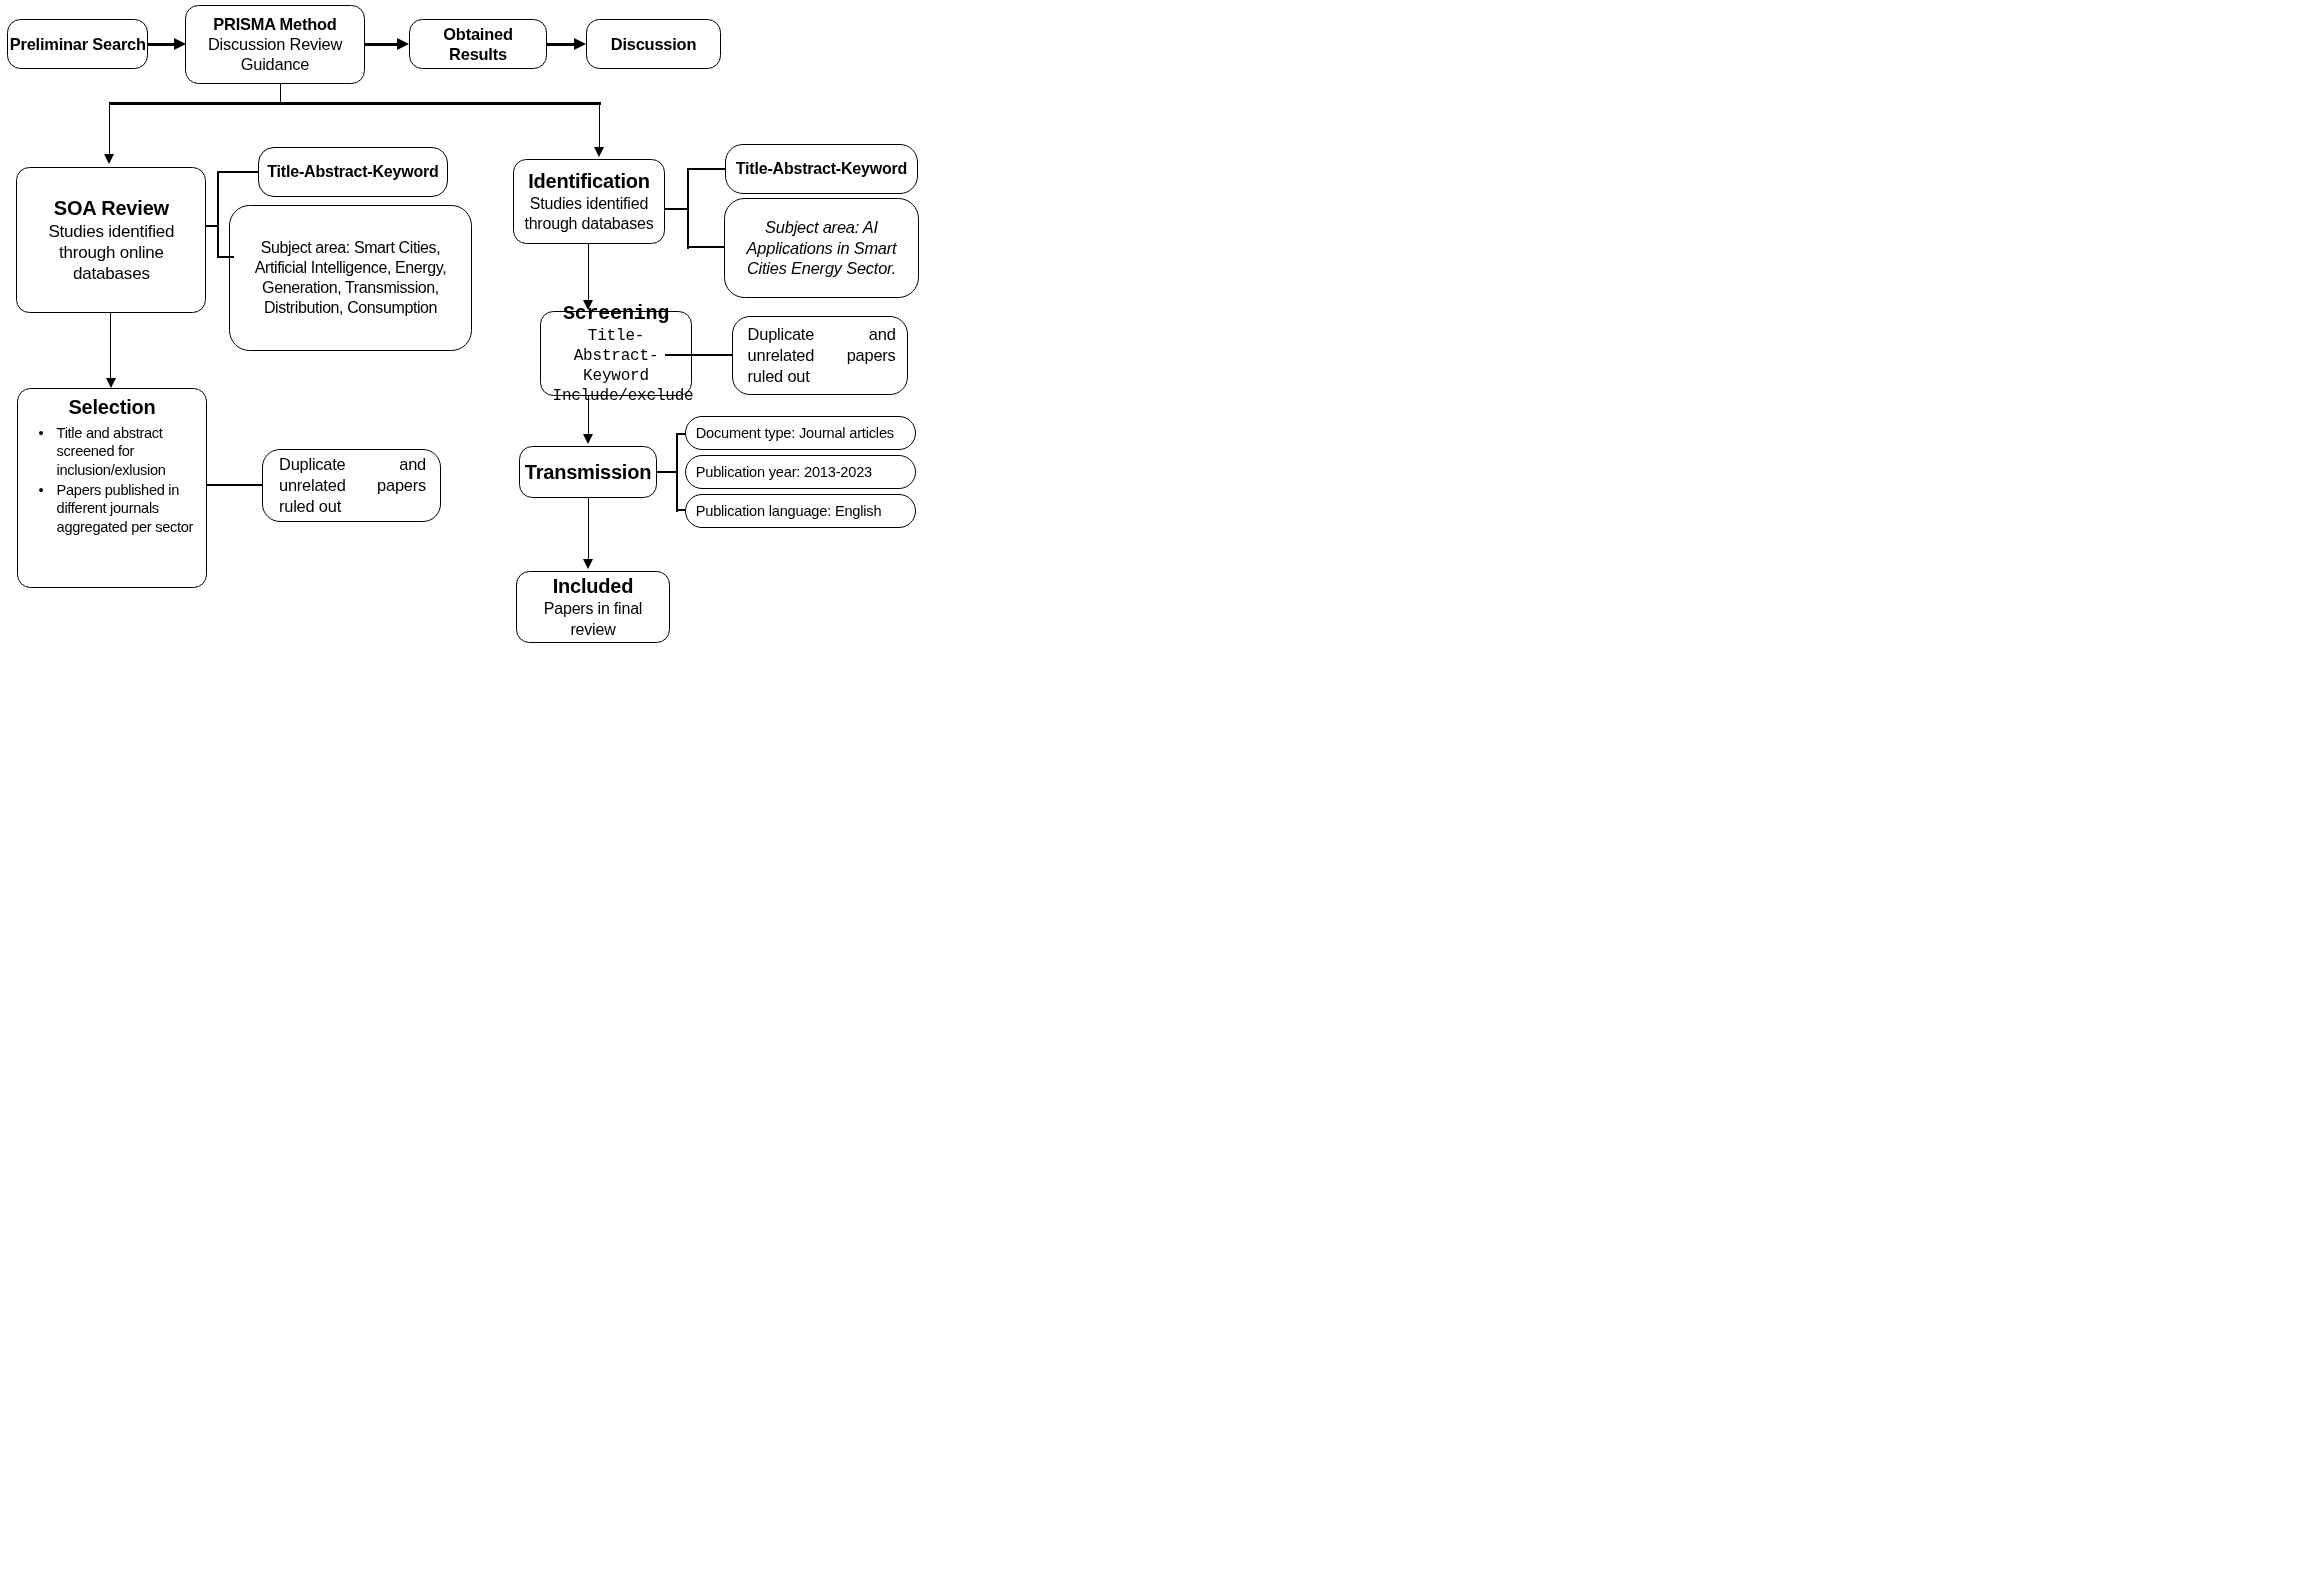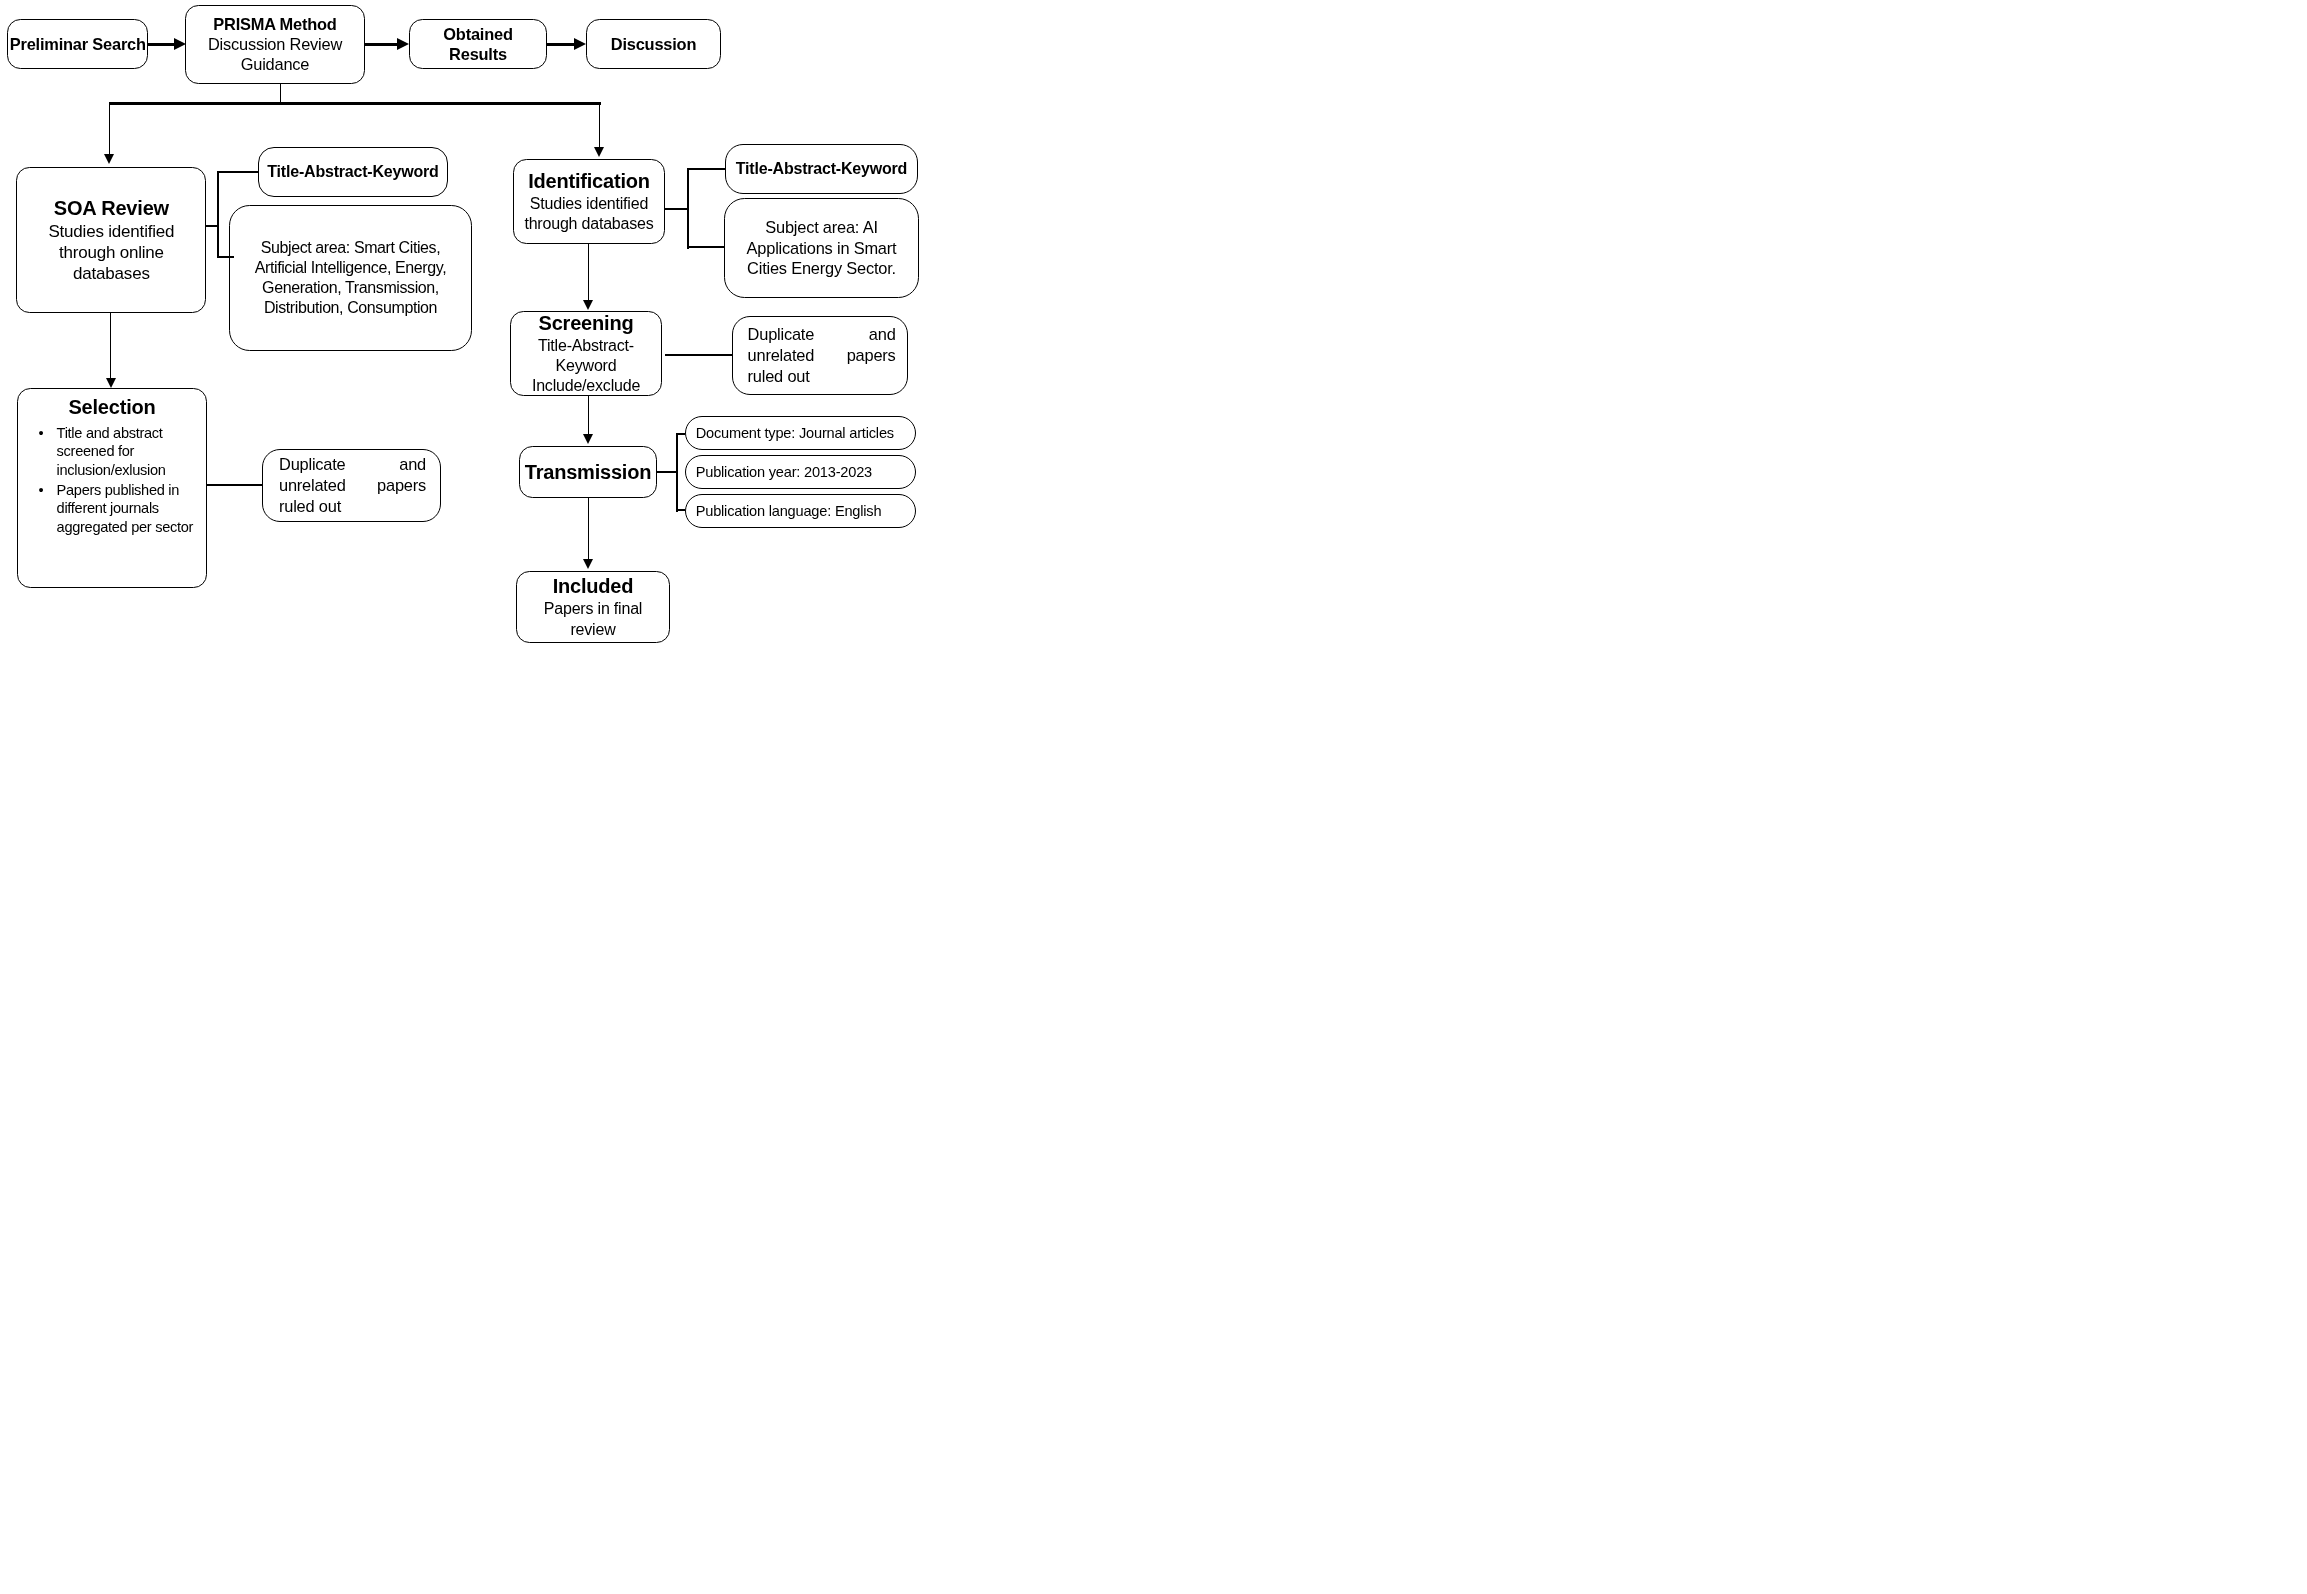--- a/index.html
+++ b/index.html
@@ -134,32 +134,32 @@
   <div class="bx" style="left:513px;top:159px;width:152px;height:85px;">
     <div class="t t-33">Identification</div>
     <div class="body-26" style="max-width:141px;">Studies identified through databases</div>
   </div>
 
   <div class="bx" style="left:725px;top:144px;width:193px;height:50px;border-radius:18px;">
     <div class="t t-26">Title-Abstract-Keyword</div>
   </div>
 
   <div class="bx" style="left:724px;top:198px;width:195px;height:100px;border-radius:20.6px;">
-    <div class="body-27" style="max-width:176px;">Subject area: AI Applications in Smart Cities Energy Sector.</div>
+    <div class="body-27" style="max-width:176px;font-style:italic;">Subject area: AI Applications in Smart Cities Energy Sector.</div>
   </div>
 
   <div class="line" style="left:665px;top:208px;width:24px;height:2.4px;"></div>
   <div class="line" style="left:687px;top:168px;width:2.4px;height:81px;"></div>
   <div class="line" style="left:687px;top:168px;width:38px;height:2.4px;"></div>
   <div class="line" style="left:687px;top:246px;width:37px;height:2.4px;"></div>
 
   <div class="line" style="left:588px;top:244px;width:1.2px;height:58px;"></div>
   <div class="ah-down" style="left:583px;top:300px;"></div>
 
-  <div class="bx" style="left:510px;top:311px;width:152px;height:85px;">
+  <div class="bx" style="left:540px;top:311px;width:152px;height:85px;font-family:Liberation Mono, monospace;">
     <div class="t t-33">Screening</div>
     <div class="body-26" style="max-width:127px;">Title-Abstract-Keyword Include/exclude</div>
   </div>
 
   <div class="line" style="left:665px;top:354px;width:67px;height:2.4px;"></div>
 
   <div class="bx" style="left:732px;top:316px;width:176px;height:79px;border-radius:18px;align-items:flex-start;">
     <div class="body-27 justify" style="width:148px;margin-left:14.6px;">Duplicate and unrelated papers ruled out</div>
   </div>
 

